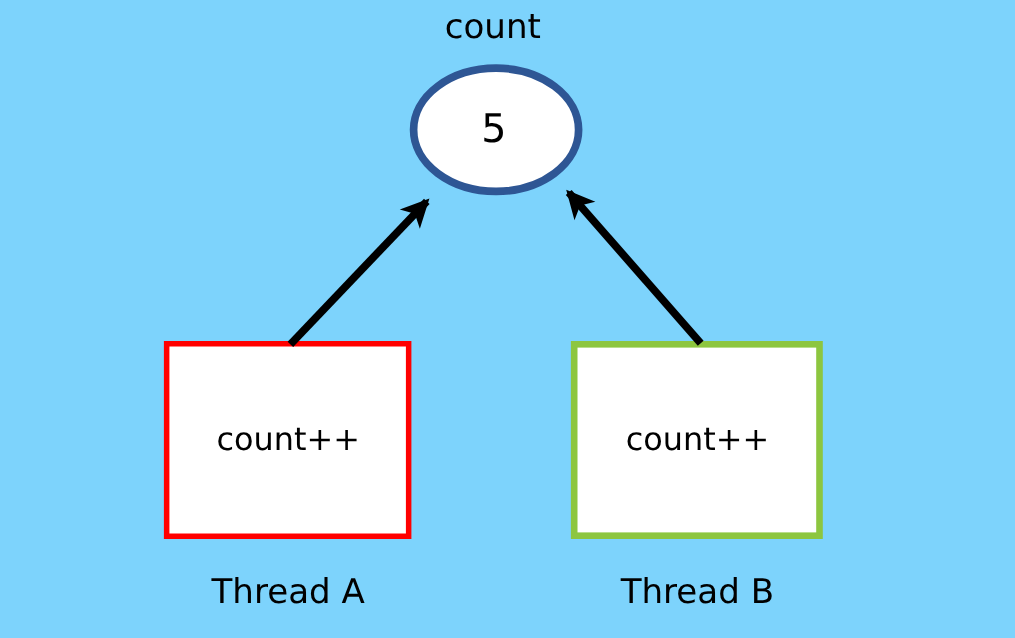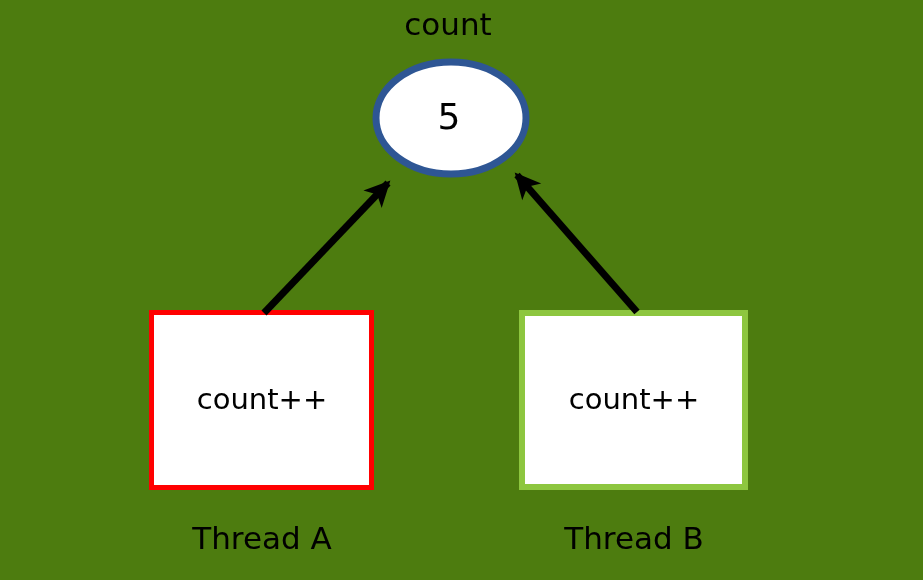--- a/index.html
+++ b/index.html
@@ -8,21 +8,21 @@
     padding: 0;
     background: #ffffff;
   }
   body {
     font-family: "DejaVu Sans", sans-serif;
   }
   #canvas {
     position: relative;
     width: 923px;
     height: 580px;
-    background: #4d7c0f;
+    background: #7dd3fc;
     overflow: hidden;
   }
   #diagram-svg {
     position: absolute;
     left: 0;
     top: 0;
     width: 923px;
     height: 580px;
   }
   .dgm-text {

